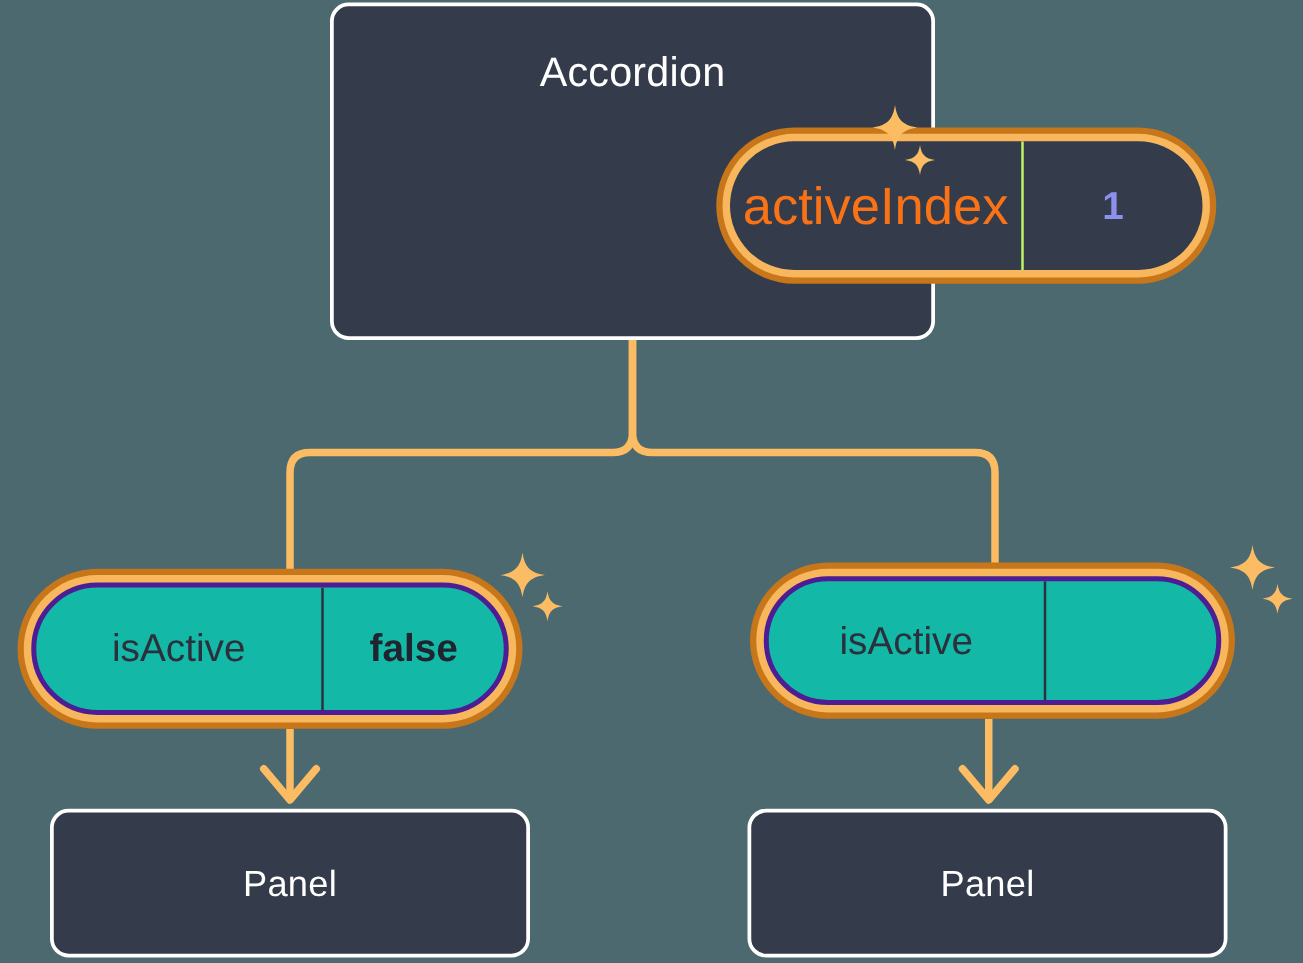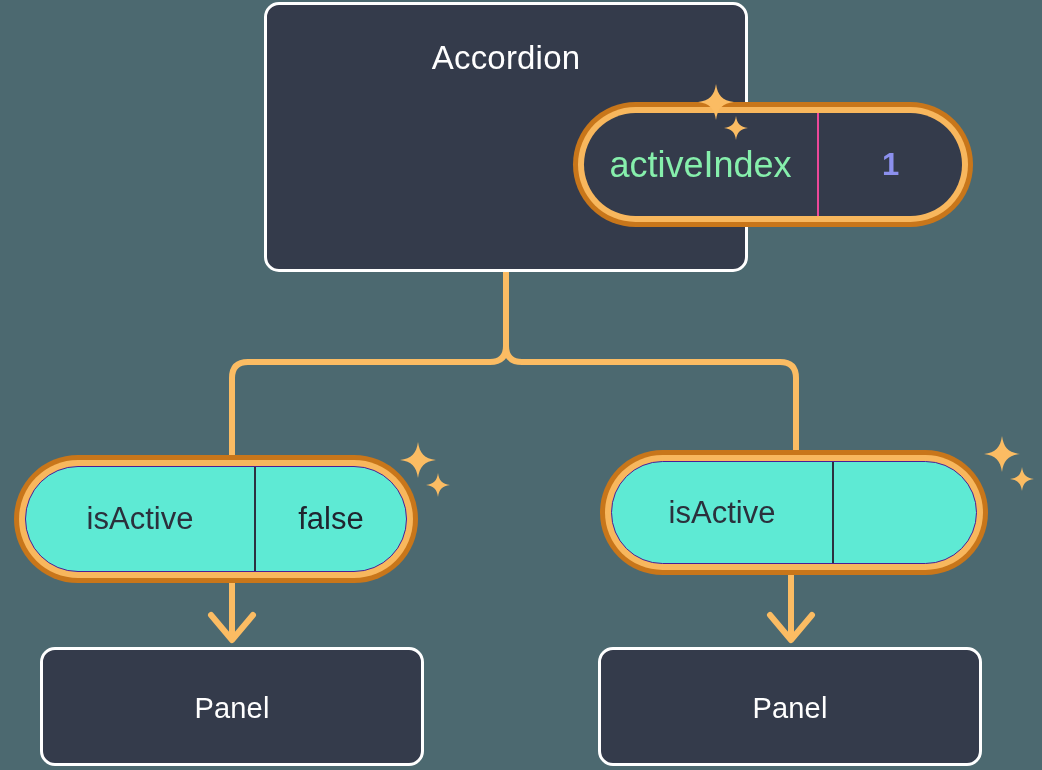--- a/index.html
+++ b/index.html
@@ -112,46 +112,46 @@
     left: 306px;
     top: 97px;
     width: 400px;
     height: 125px;
   }
   #pill-activeindex .pill-body {
     background: #343b4b;
   }
   #pill-activeindex .pill-key {
     flex: 0 0 233px;
-    color: #86efac;
-    font-size: 36px;
-    border-right: 2px solid #ec4899;
+    color: #f97316;
+    font-size: 42px;
+    border-right: 2px solid #bef264;
   }
   #pill-activeindex .pill-val {
     flex: 1 1 auto;
     color: #8c90ee;
     font-size: 31px;
     font-weight: bold;
   }
 
   
   .pill-purple .pill-body {
-    background: #5eead4;
-    border: 1px solid #4c1d95;
+    background: #14b8a6;
+    border: 4px solid #4c1d95;
   }
   .pill-purple .pill-key {
     color: #2b303c;
     font-size: 31px;
     border-right: 2px solid #2c3140;
   }
   .pill-purple .pill-val {
     flex: 1 1 auto;
     color: #20242f;
     font-size: 31px;
-    font-weight: normal;
+    font-weight: bold;
   }
 
   #pill-isactive-false {
     left: 14px;
     top: 455px;
     width: 404px;
     height: 128px;
   }
   #pill-isactive-false .pill-key { flex: 0 0 228px; }
 

